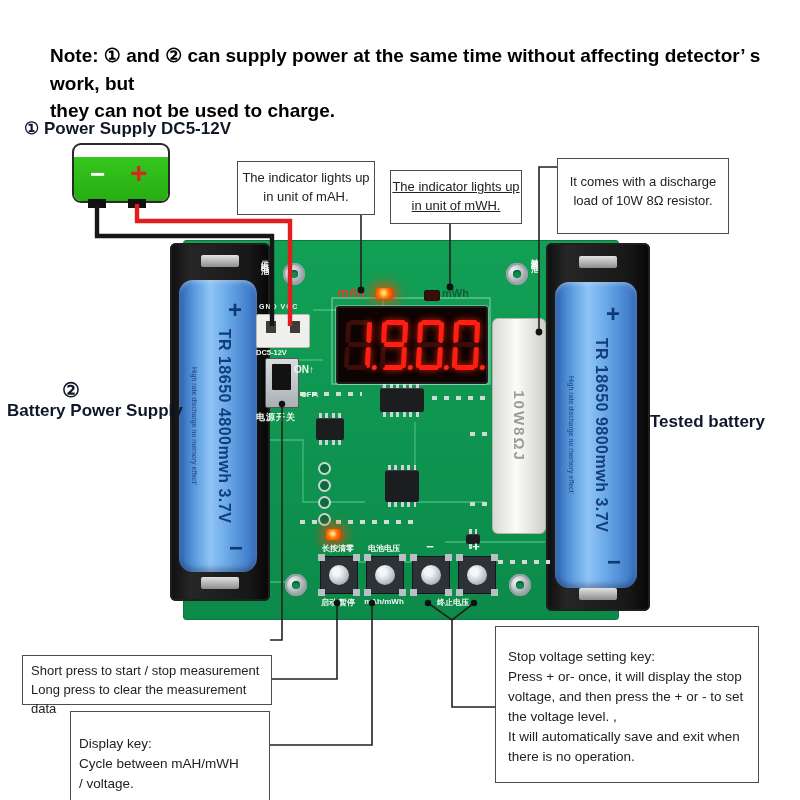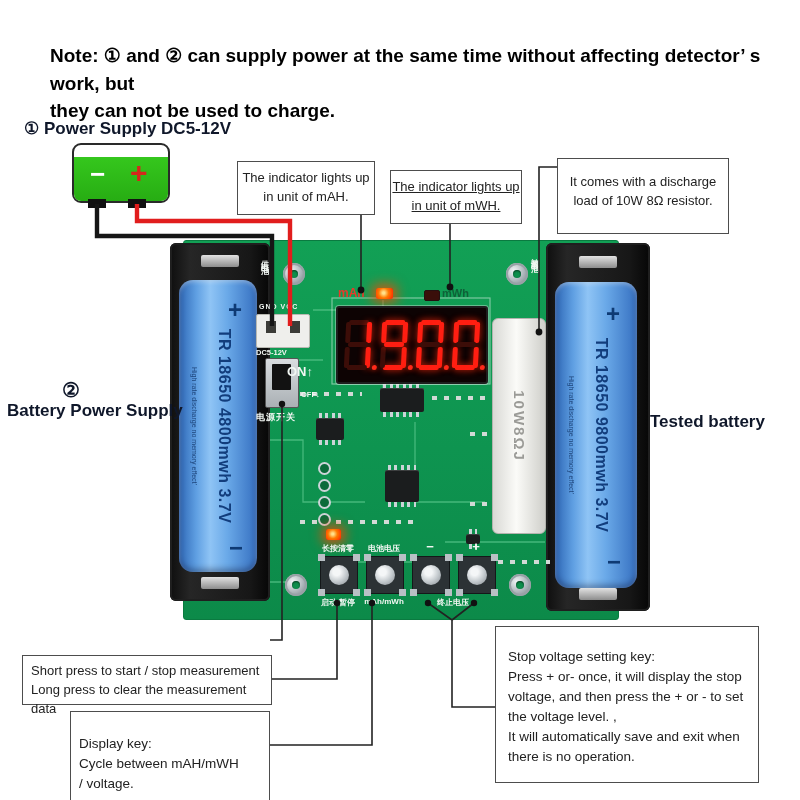--- a/index.html
+++ b/index.html
@@ -152,21 +152,21 @@
   <div class="cell-text" style="left:601px;top:435px;font-size:16px;">TR 18650 9800mwh 3.7V</div>
   <div class="cell-sub" style="left:571px;top:435px;">High rate discharge no memory effect’</div>
   <div class="pol" style="left:607px;top:548px;font-size:24px;">−</div>
 
   <div class="silk" style="left:259px;top:303px;font-size:7px;letter-spacing:1px;">GND VCC</div>
   <div class="conn"></div>
   <div class="silk" style="left:256px;top:348px;font-size:7.5px;">DC5-12V</div>
   <div class="switch">
     <div class="switch-slider"></div>
   </div>
-  <div class="silk" style="left:287px;top:364px;font-size:13px;">ON↑</div>
+  <div class="silk" style="left:294px;top:364px;font-size:10px;">ON↑</div>
   <div class="silk" style="left:301px;top:390px;font-size:7.5px;">OFF↓</div>
   <div class="silk" style="left:256px;top:411px;font-size:9px;letter-spacing:1px;">电源开关</div>
 
   <div class="abs" style="left:338px;top:286px;font-size:12px;font-weight:bold;color:#e8392a;z-index:8;">mAh</div>
   <div class="led lit" style="left:376px;top:288px;width:17px;height:11px;"></div>
   <div class="led off" style="left:424px;top:290px;width:14px;height:9px;"></div>
   <div class="abs" style="left:442px;top:287px;font-size:11px;font-weight:bold;color:#0f6038;z-index:8;">mWh</div>
   <div class="ldisp">
       <div class="digit">
         <div class="seg seg-a off"></div>

